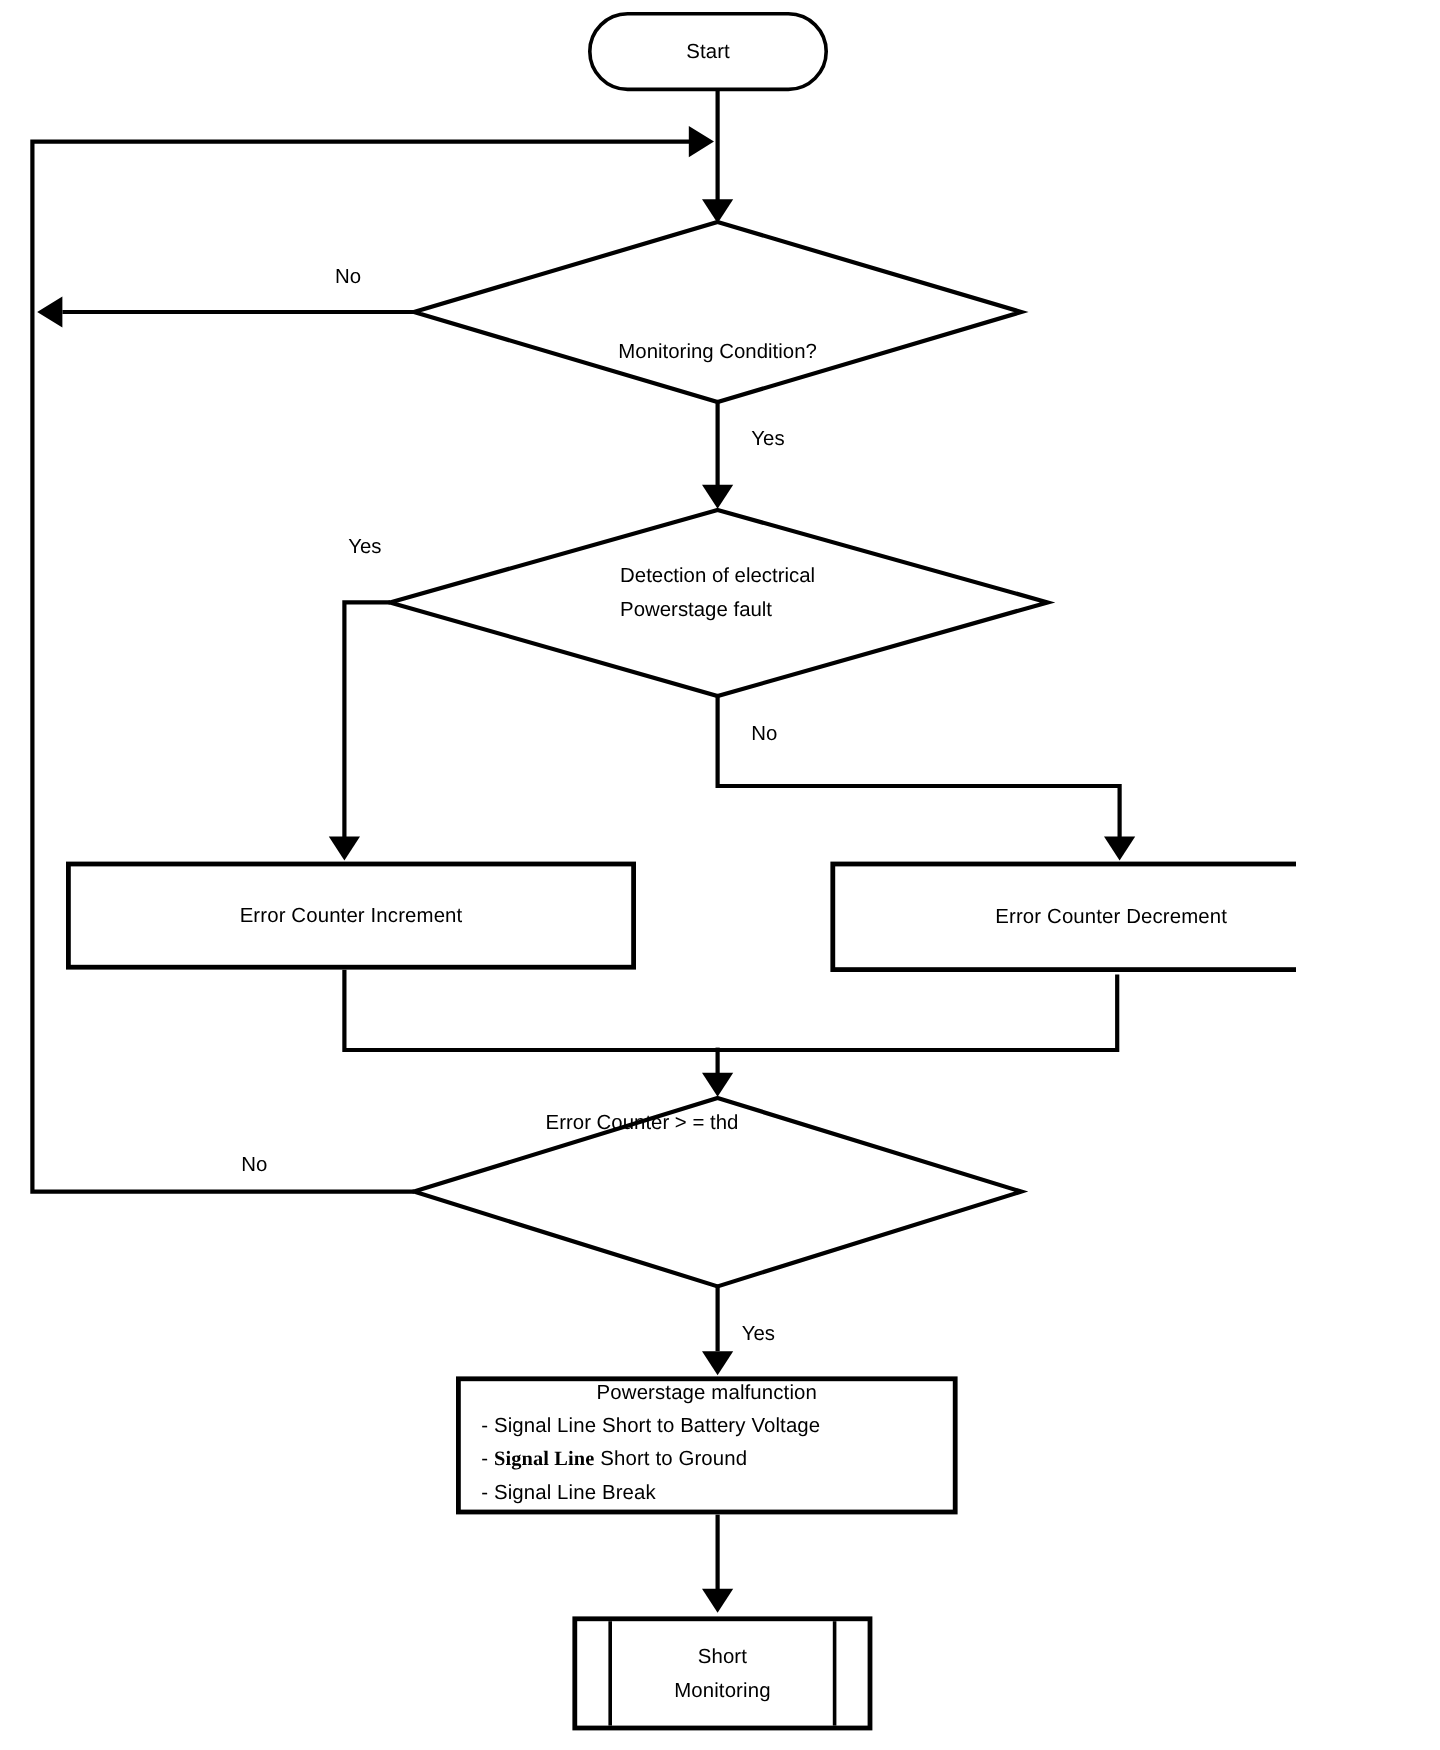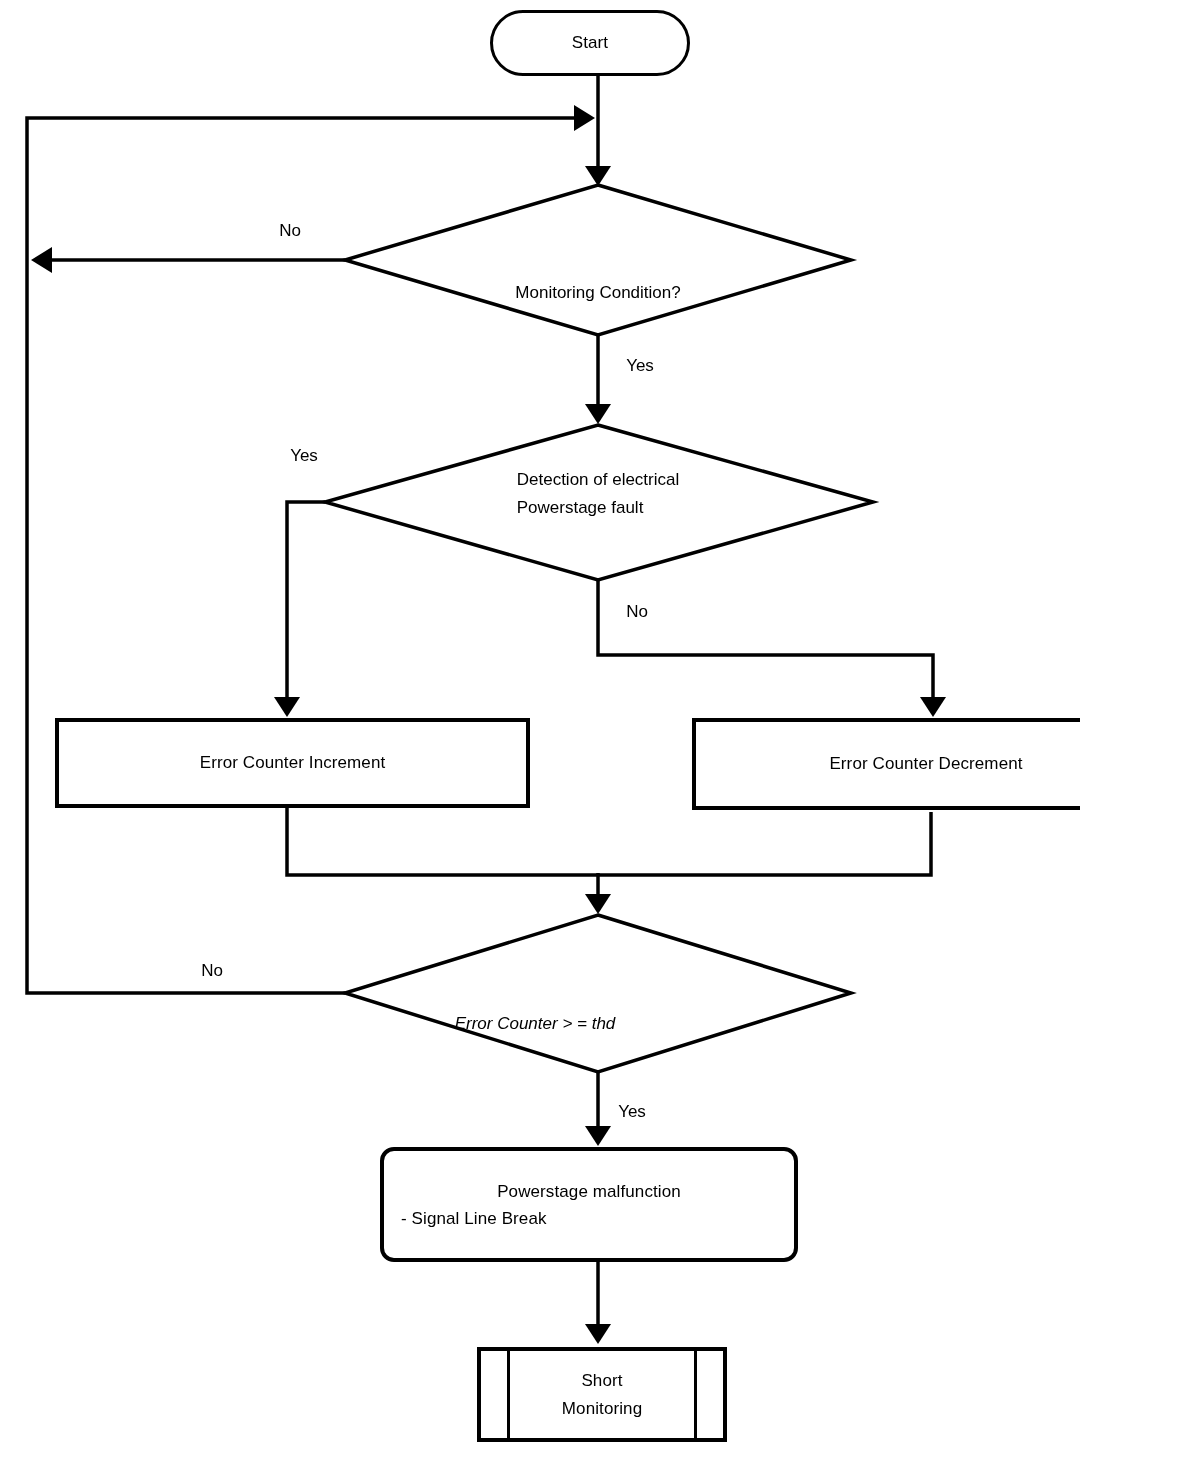--- a/index.html
+++ b/index.html
@@ -44,23 +44,22 @@
     position: absolute;
     top: 0; bottom: 0;
     width: 3px;
     background: #000000;
   }
   .predefined .side-bar.left  { left: 26px; }
   .predefined .side-bar.right { right: 26px; }
   .malfunction-box {
     flex-direction: column;
     align-items: stretch;
-    justify-content: center;
+    justify-content: flex-end;
     padding: 3px 0 0 0;
-    border-radius: 14px;
   }
   .malfunction-box .mal-title {
     text-align: center;
     line-height: 26px;
   }
   .malfunction-box .mal-item {
     padding-left: 17px;
     line-height: 28px;
     white-space: nowrap;
   }
@@ -113,32 +112,34 @@
     <span>Start</span>
   </div>
 
   <div class="free-label" style="left:598px; top:261px;margin-top:32px;">Monitoring Condition?</div>
 
   <div class="free-label" style="left:598px; top:494px;">
     <div>Detection of electrical</div>
     <div>Powerstage fault</div>
   </div>
 
-  <div class="free-label" style="left:535px; top:1024px;font-style:italic;">Error Counter &gt; = thd</div>
+  <div class="free-label" style="left:535px; top:936px;">Error Counter &gt; = thd</div>
 
   <div class="node" style="left:55px; top:718px; width:475px; height:90px;">
     <span>Error Counter Increment</span>
   </div>
 
   <div class="node" style="left:692px; top:718px; width:468px; height:92px;align-items:center;">
     <span>Error Counter Decrement</span>
   </div>
 
   <div class="node malfunction-box" style="left:380px; top:1147px; width:418px; height:115px;">
     <div class="mal-title">Powerstage malfunction</div>
+    <div class="mal-item"><span>- Signal Line Short to Battery Voltage</span><span class="em-serif"></span><span></span></div>
+    <div class="mal-item"><span>- </span><span class="em-serif">Signal Line</span><span> Short to Ground</span></div>
     <div class="mal-item"><span>- Signal Line Break</span><span class="em-serif"></span><span></span></div>
   </div>
 
   <div class="node predefined" style="left:477px; top:1347px; width:250px; height:95px;">
     <div class="side-bar left"></div>
     <div class="side-bar right"></div>
     <div style="text-align:center; line-height:28px;">
       <div>Short</div>
       <div>Monitoring</div>
     </div>

